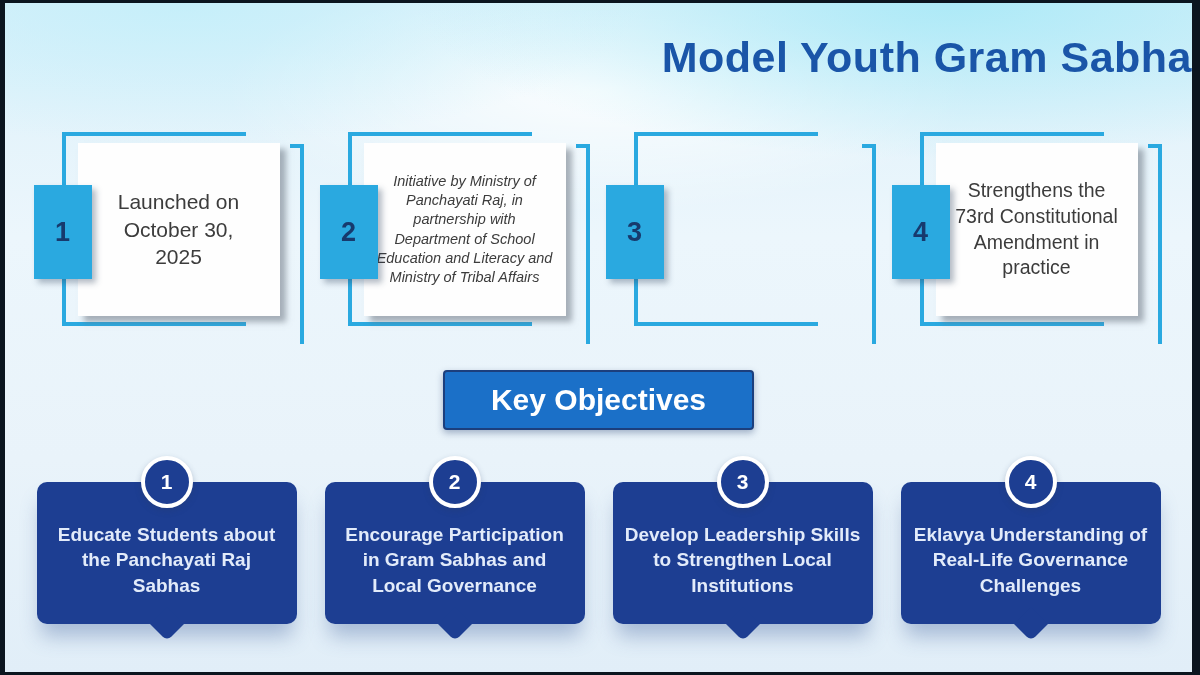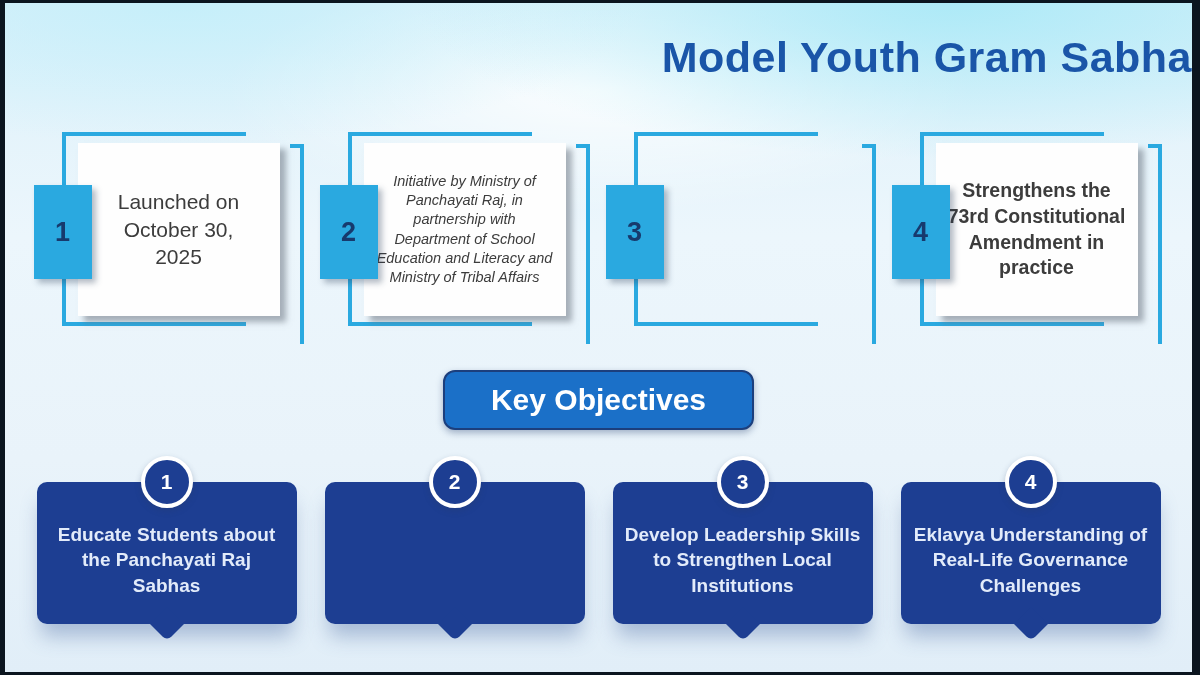--- a/index.html
+++ b/index.html
@@ -60,21 +60,21 @@
     text-align: center;
     color: var(--card-text-gray, #3c3c3c);
     padding: 6px 10px;
     box-sizing: border-box;
     line-height: 1.32;
     z-index: 1;
   }
   .fact:nth-child(1) .whitebox { font-size: 21px; padding: 6px 22px; }
   .fact:nth-child(2) .whitebox { font-size: 14.5px; font-style: italic; }
   .fact:nth-child(3) .whitebox { font-size: 15.5px; }
-  .fact:nth-child(4) .whitebox { font-size: 19.5px; font-weight: bold; }
+  .fact:nth-child(4) .whitebox { font-size: 19.5px; }
   .fact .numbox {
     position: absolute; left: 0; top: 50%;
     transform: translateY(-50%);
     width: 58px; height: 94px;
     background: var(--accent-cyan, #2aa9e0);
     color: var(--badge-navy-text, #173a6d);
     font-size: 27px; font-weight: bold;
     display: flex; align-items: center; justify-content: center;
     box-shadow: 4px 4px 6px rgba(40,60,90,0.35);
     z-index: 2;
@@ -83,21 +83,21 @@
   
   .heading-wrap { text-align: center; margin-top: 38px; }
   .key-btn {
     display: inline-block;
     background: var(--button-blue, #1b70c8);
     border: 2px solid #1c3f7d;
     color: #ffffff;
     font-size: 30px;
     font-weight: bold;
     padding: 11px 46px;
-    border-radius: 12px;
+    border-radius: 4px;
     box-shadow: 0 3px 7px rgba(20,50,100,0.35);
   }
 
   
   .objectives-row {
     display: flex;
     justify-content: center;
     gap: 28px;
     margin-top: 52px;
   }
@@ -190,20 +190,21 @@
   <div class="objectives-row">
 
     <div class="objective">
       <div class="circle">1</div>
       <span>Educate Students about the Panchayati Raj Sabhas</span>
       <div class="pointer"></div>
     </div>
 
     <div class="objective">
       <div class="circle">2</div>
+      <span>Encourage Participation in Gram Sabhas and Local Governance</span>
       <div class="pointer"></div>
     </div>
 
     <div class="objective">
       <div class="circle">3</div>
       <span>Develop Leadership Skills to Strengthen Local Institutions</span>
       <div class="pointer"></div>
     </div>
 
     <div class="objective">

